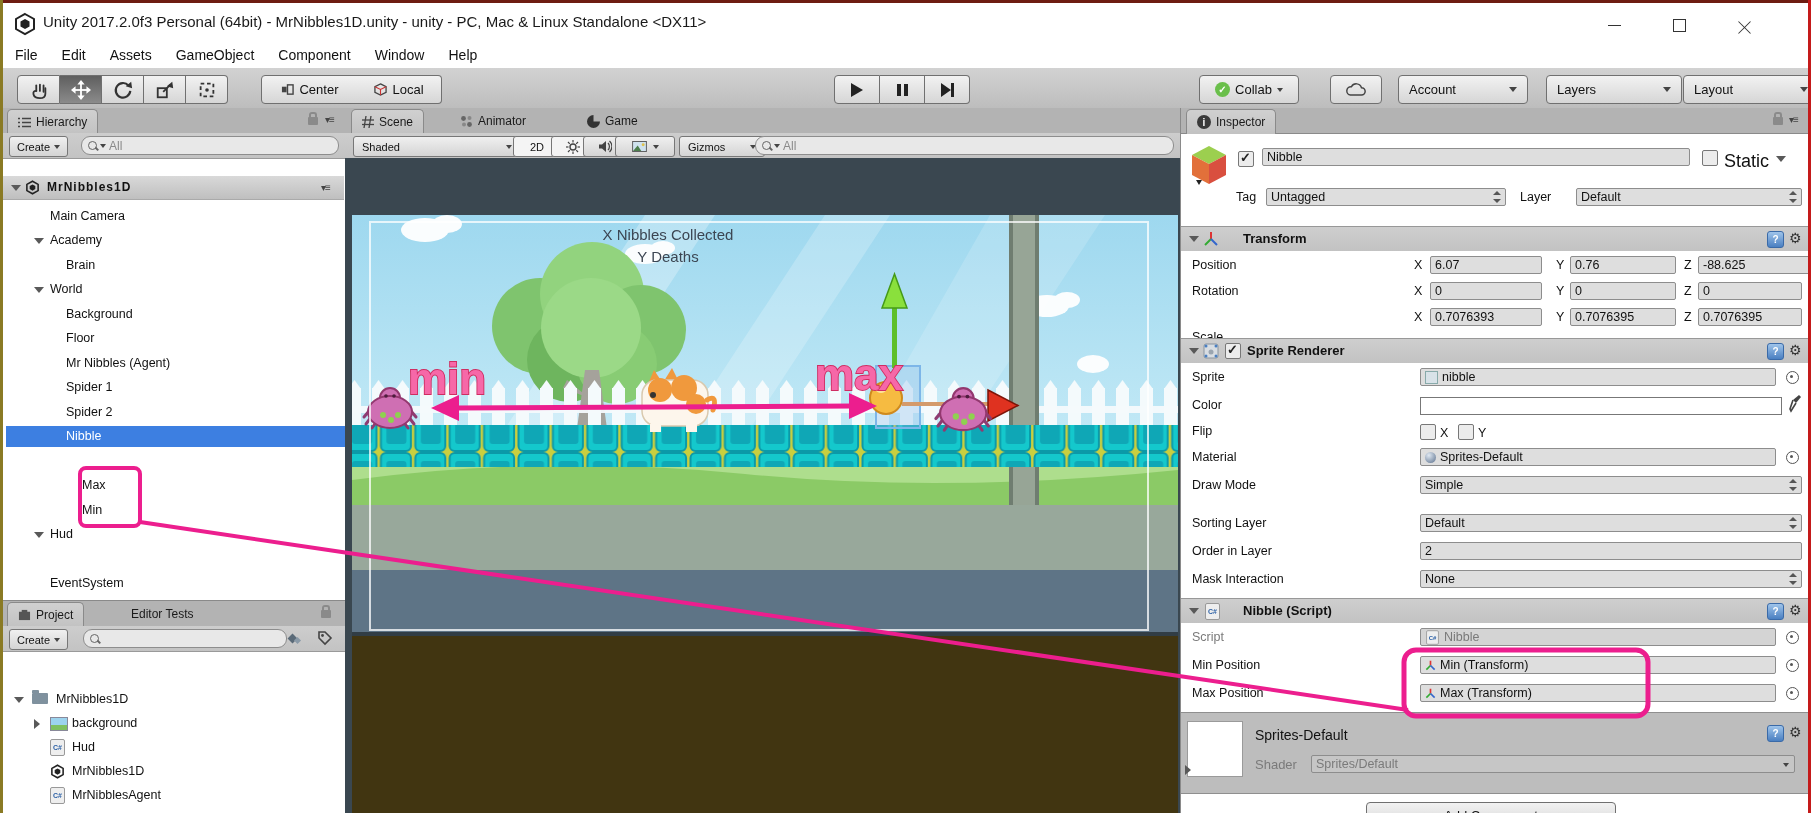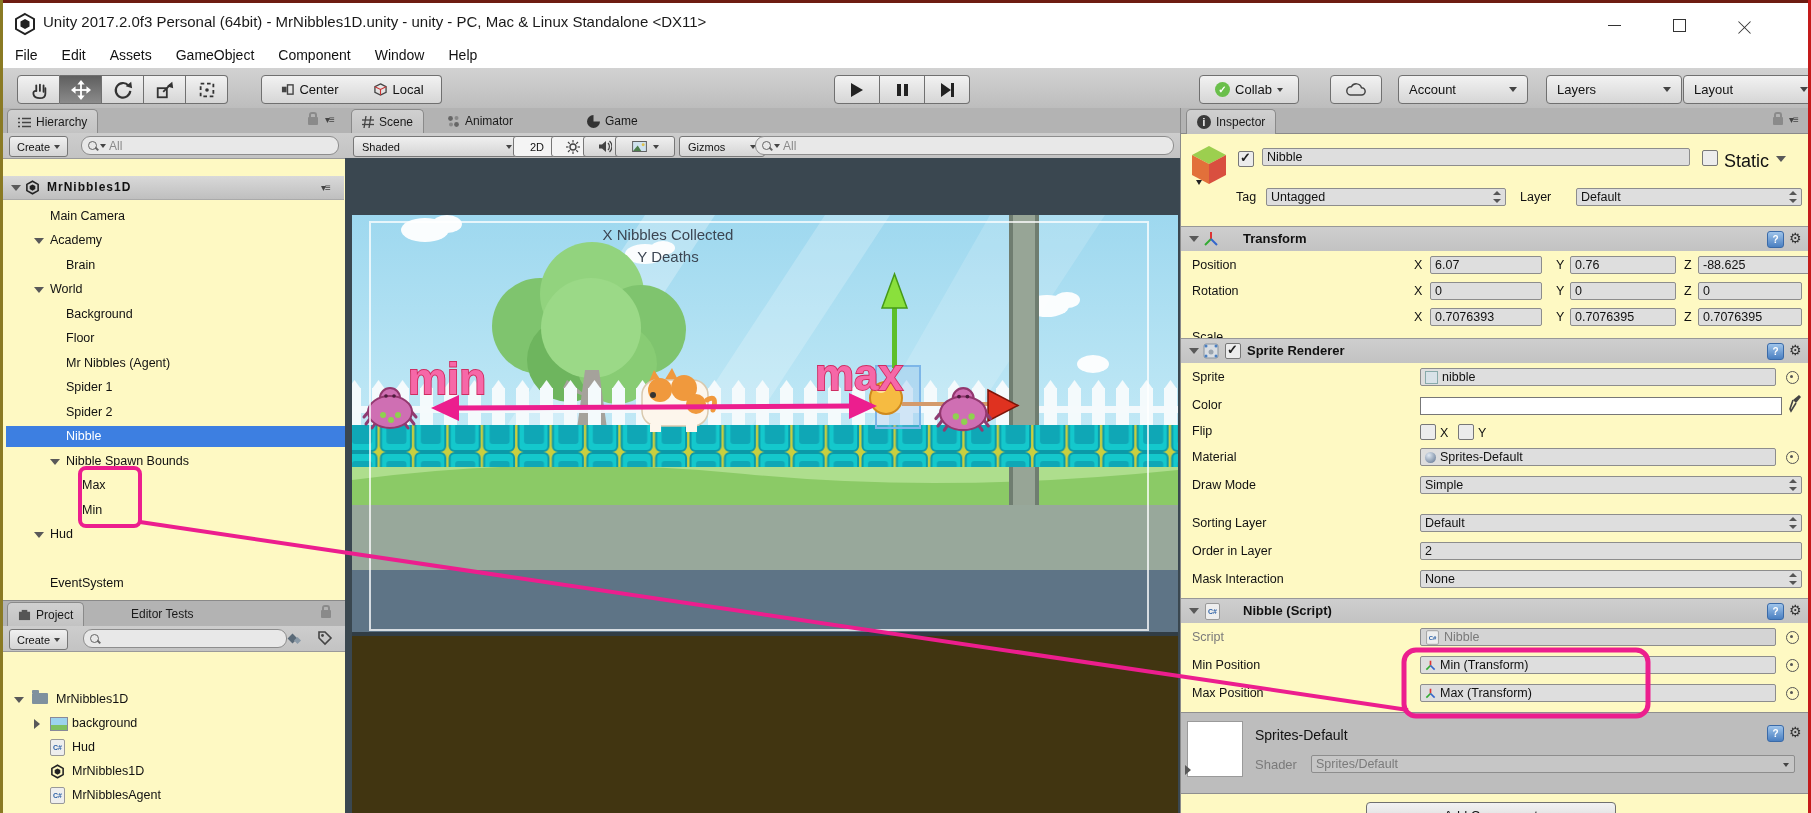--- a/index.html
+++ b/index.html
@@ -1,16 +1,16 @@
 <!DOCTYPE html>
 <html><head>
 <meta charset="utf-8">
 <style>
   html,body{margin:0;padding:0;background:#666;}
-  #stage{position:relative;width:1811px;height:813px;background:#fef9c3;overflow:hidden;
+  #stage{position:relative;width:1811px;height:813px;background:#ffffff;overflow:hidden;
          font-family:"Liberation Sans",sans-serif;font-size:12px;color:#111;}
   .a{position:absolute;}
   
   .edge-top{left:0;top:0;width:1811px;height:3px;background:#6e1c12;}
   .edge-left{left:0;top:0;width:3px;height:813px;background:#8a7a24;}
   .edge-right{right:0;top:0;width:3px;height:813px;background:#c41a1a;}
   
   .titlebar{left:3px;top:3px;width:1805px;height:39px;background:#fff;}
   .titletext{left:40px;top:10px;font-size:15px;color:#1a1a1a;white-space:nowrap;}
   .winbtn{top:3px;width:52px;height:39px;display:flex;align-items:center;justify-content:center;}
@@ -284,24 +284,20 @@
       </div>
     <div class="a hrow" style="top:269px">
         <span style="left:60px">Spider 1</span>
       </div>
     <div class="a hrow" style="top:294px">
         <span style="left:60px">Spider 2</span>
       </div>
     <div class="a hrow sel" style="top:318px">
         <span style="left:60px">Nibble</span>
       </div>
-    <div class="a hrow" style="top:343px">
-        <i class="fd down a" style="left:44px;top:8px"></i>
-        <span style="left:60px">Nibble Spawn Bounds</span>
-      </div>
     <div class="a hrow" style="top:367px">
         <span style="left:76px">Max</span>
       </div>
     <div class="a hrow" style="top:392px">
         <span style="left:76px">Min</span>
       </div>
     <div class="a hrow" style="top:416px">
         <i class="fd down a" style="left:28px;top:8px"></i>
         <span style="left:44px">Hud</span>
       </div>
@@ -383,21 +379,21 @@
         <svg width="12" height="12" viewBox="0 0 12 12">
             <g stroke="#444" stroke-width="1.3">
               <line x1="4" y1="0" x2="2" y2="12"></line>
               <line x1="9" y1="0" x2="7" y2="12"></line>
               <line x1="0" y1="4" x2="12" y2="4"></line>
               <line x1="0" y1="8.5" x2="12" y2="8.5"></line>
             </g>
           </svg>
         <span>Scene</span>
       </div>
-      <div class="tab" style="left:92px">
+      <div class="tab" style="left:105px">
         <svg width="13" height="13" viewBox="0 0 13 13">
             <circle cx="3.5" cy="3.5" r="2.4" fill="#666"></circle>
             <circle cx="9.5" cy="3" r="2" fill="#888"></circle>
             <circle cx="4" cy="9.5" r="2" fill="#888"></circle>
             <circle cx="9.5" cy="9.5" r="2.4" fill="#666"></circle>
           </svg>
         <span>Animator</span>
       </div>
       <div class="tab" style="left:232px">
         <svg width="13" height="13" viewBox="0 0 13 13">

